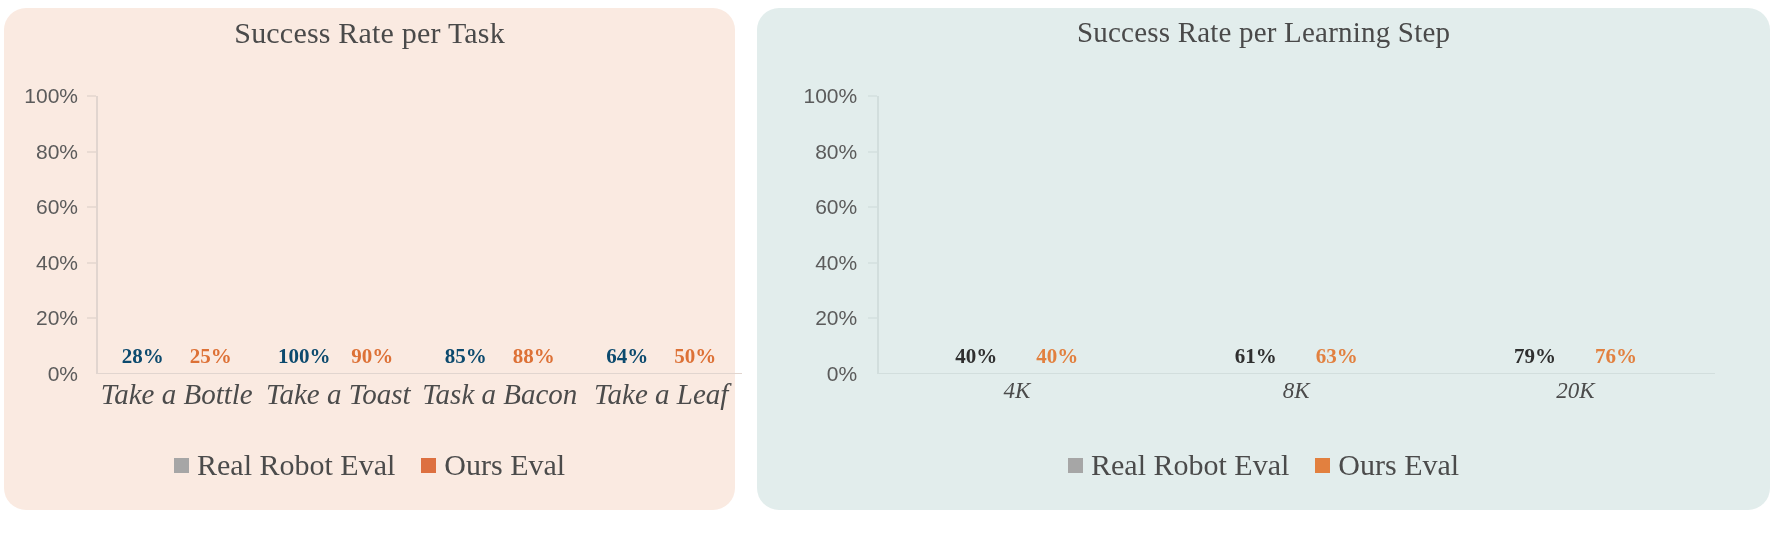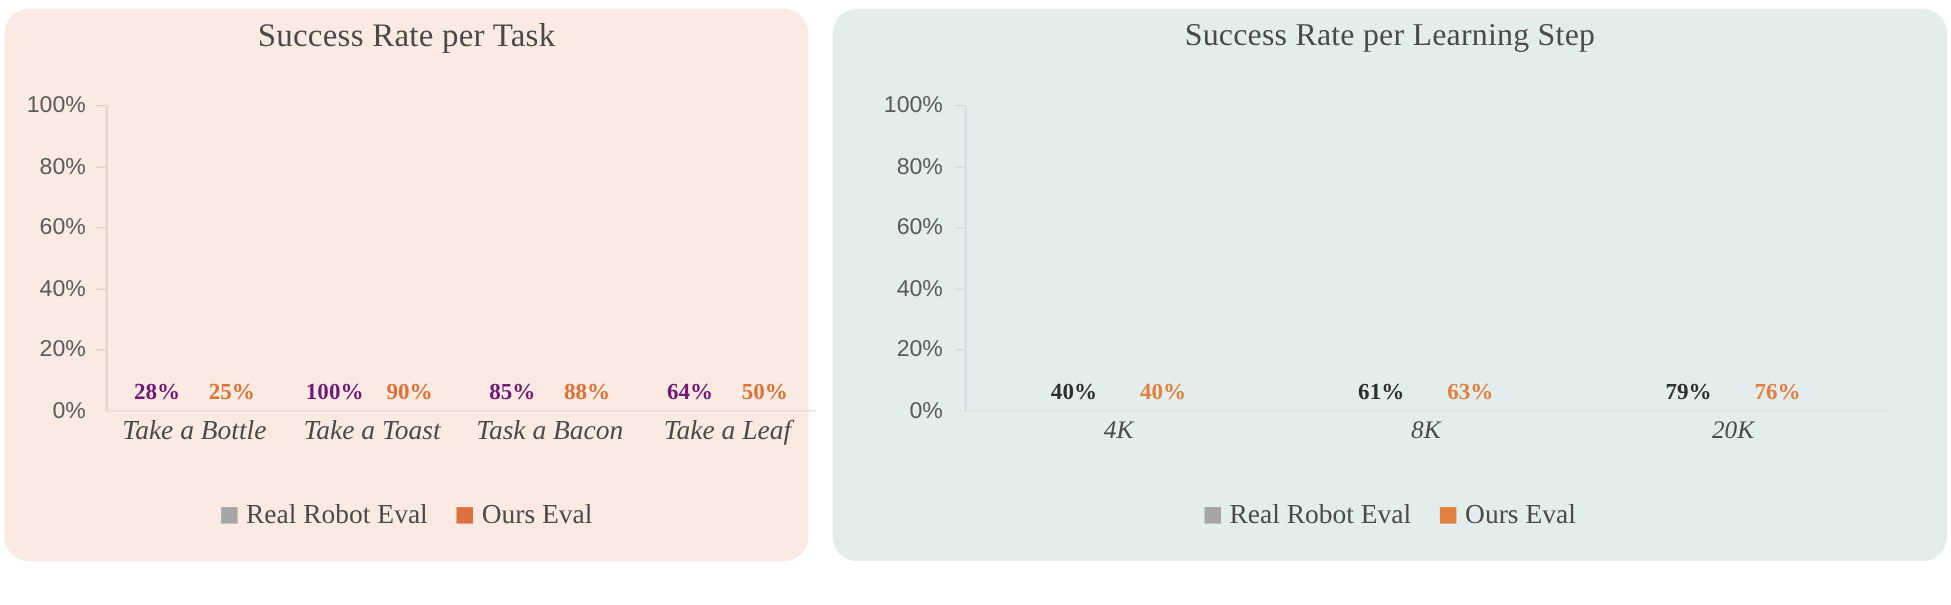--- a/index.html
+++ b/index.html
@@ -125,39 +125,39 @@
     position: absolute;
     bottom: 100%;
     left: 50%;
     transform: translateX(-50%);
     margin-bottom: 5px;
     font-family: "Liberation Serif", "DejaVu Serif", serif;
     font-weight: bold;
     font-size: 21px;
     white-space: nowrap;
   }
-  .panel.left  .bar-label.gray   { color: #701a75; }
+  .panel.left  .bar-label.gray   { color: #0c4a6e; }
   .panel.left  .bar-label.orange { color: #dd7136; }
   .panel.right .bar-label.gray   { color: #2f2f2f; }
   .panel.right .bar-label.orange { color: #e2803f; }
 
   
   .cats {
     position: absolute;
     left: 0; right: 0;
     display: flex;
   }
   .panel.left  .cats { top: 370px; left: 92px;  width: 646px; }
   .panel.right .cats { top: 370px; left: 120px; width: 838px; }
   .cat {
     flex: 1 1 0;
     text-align: center;
     font-family: "Liberation Serif", "DejaVu Serif", serif;
     font-style: italic;
-    font-size: 25px;
+    font-size: 29px;
     color: #4b4b4b;
   }
   .panel.right .cat { font-size: 23px; }
 
   
   .legend {
     position: absolute;
     left: 0; right: 0;
     bottom: 28px;
     display: flex;
@@ -172,21 +172,21 @@
   }
   .legend-swatch {
     width: 15px; height: 15px;
     display: inline-block;
   }
   .legend-swatch.gray   { background: #a6a6a6; }
   .legend-swatch.orange { background: #dd7040; }
   .panel.right .legend-swatch.orange { background: #e2803f; }
   .legend-text {
     font-family: "Liberation Serif", "DejaVu Serif", serif;
-    font-size: 25px;
+    font-size: 30px;
     color: #4b4b4b;
   }
 </style>
 </head>
 <body>
 
 <div class="figure">
 
   <div class="panel left">
     <div class="panel-title">Success Rate per Task</div>

